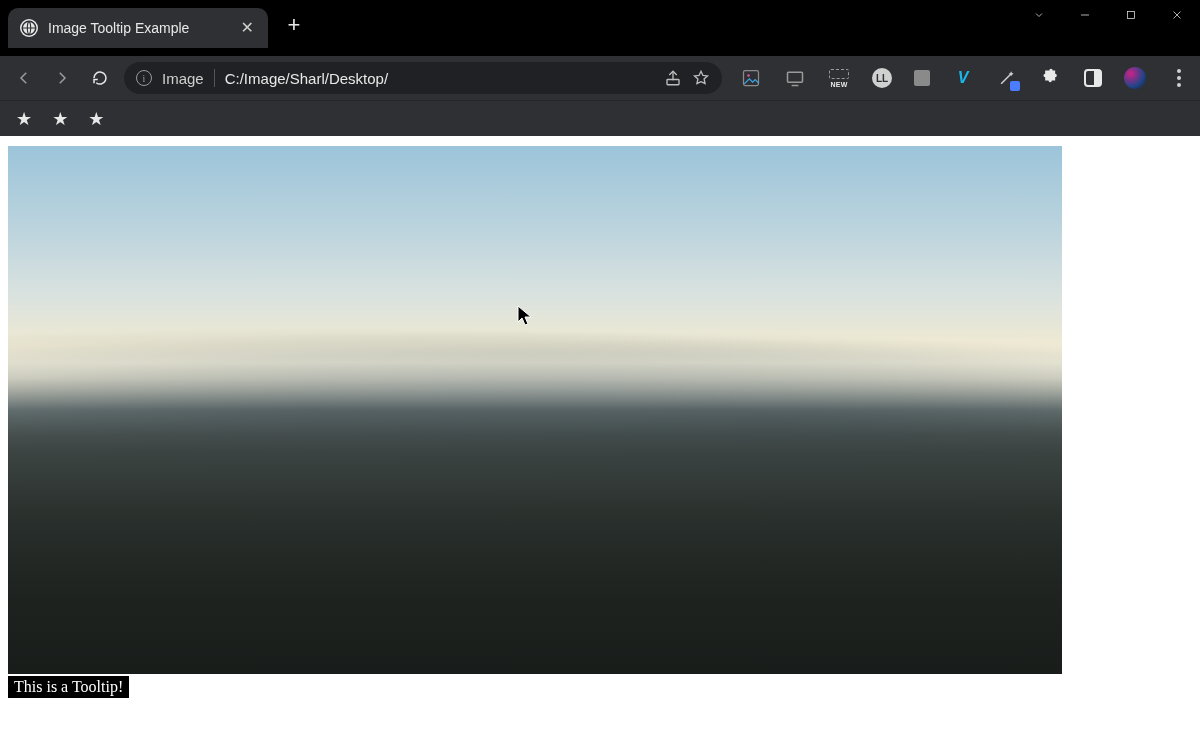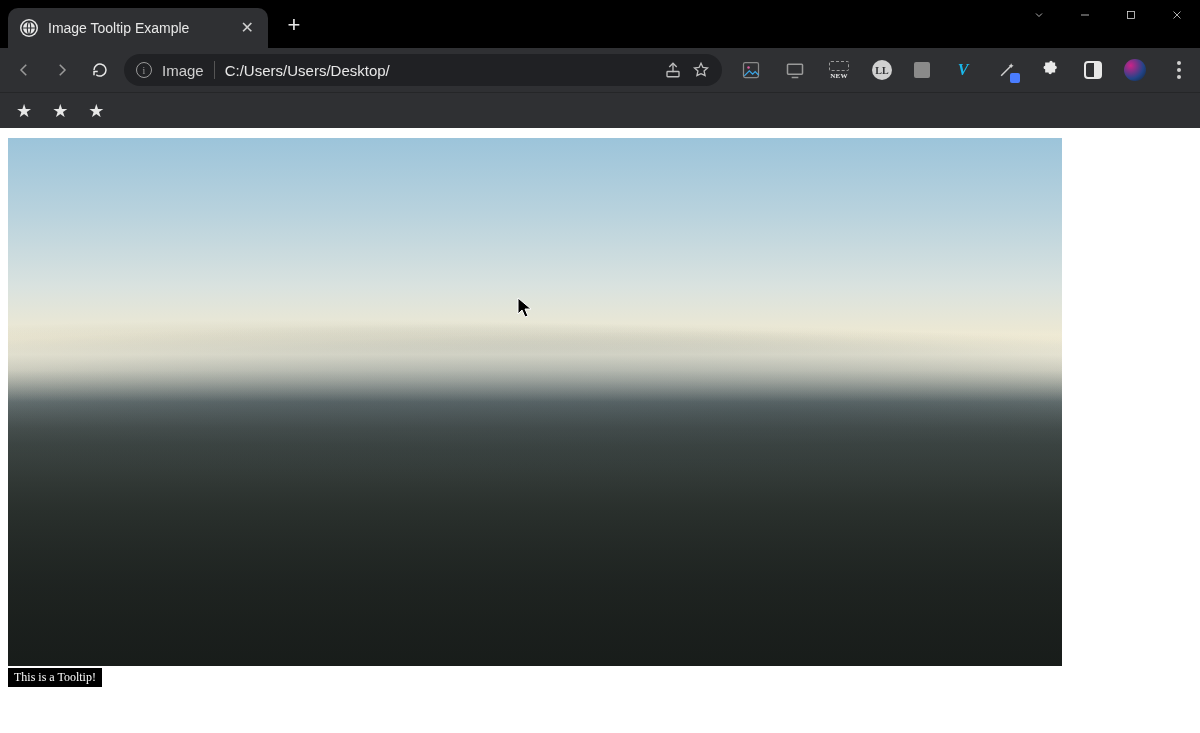--- a/index.html
+++ b/index.html
@@ -2,21 +2,21 @@
 <html><head>
 <meta charset="utf-8">
 <style>
   * { box-sizing: border-box; }
   html,body { margin:0; padding:0; height:100%; font-family: "Segoe UI", Arial, sans-serif; }
   body { background:#ffffff; width:1200px; height:733px; overflow:hidden; position:relative; }
 
   
   .titlebar {
     background:#000000;
-    height:48px;
+    height:56px;
     display:flex;
     align-items:flex-start;
     position:relative;
   }
   .tab {
     margin-top:8px;
     margin-left:8px;
     height:40px;
     display:flex;
     align-items:center;
@@ -105,21 +105,20 @@
   .omnibox .scheme { color:#cfcfcf; }
   .omnibox .sep { width:1px; height:18px; background:#555; }
   .omnibox .url { color:#e8e8e8; }
   .omnibox .spacer { flex:1; }
   .ob-ic { width:18px;height:18px; color:#bdbdbd; display:flex;align-items:center;justify-content:center; }
   .ob-ic svg { width:18px;height:18px; stroke:currentColor; fill:none; stroke-width:1.8; }
 
   .ext-icons {
     display:flex; align-items:center; gap:22px; margin-left:8px;
     color:#d0d0d0;
-    font-family:Liberation Serif, serif;
   }
   .ext {
     width:22px;height:22px;
     display:flex;align-items:center;justify-content:center;
     font-size:13px; font-weight:600;
     border-radius:4px;
   }
   .ext svg { width:20px;height:20px; }
   .ext.img-sq { }
   .ext.cast { color:#9a9a9a; }
@@ -220,21 +219,21 @@
     pointer-events:none;
   }
   .cursor svg { width:16px;height:22px; }
 
   .tooltip {
     margin-top:2px;
     display:inline-block;
     background:#000000;
     color:#ffffff;
     font-family:"Times New Roman", serif;
-    font-size:12px;
+    font-size:16px;
     padding:2px 6px;
   }
 </style>
 </head>
 <body>
 
 <div class="titlebar">
   <div class="tab">
     <span class="favicon">
       <svg viewBox="0 0 24 24">
@@ -289,21 +288,21 @@
     <svg viewBox="0 0 24 24">
         <path d="M4 12a8 8 0 1 1 3 6.3"></path>
         <path d="M4 19v-5h5"></path>
       </svg>
   </div>
 
   <div class="omnibox">
     <span class="info-icon">i</span>
     <span class="scheme">Image</span>
     <span class="sep"></span>
-    <span class="url">C:/Users/Users/Desktop/</span>
+    <span class="url">C:/Image/Sharl/Desktop/</span>
     <span class="spacer"></span>
     <span class="ob-ic">
       <svg viewBox="0 0 24 24">
           <path d="M12 3v12"></path>
           <path d="M7 8l5-5 5 5"></path>
           <rect x="4" y="14" width="16" height="7" rx="1"></rect>
         </svg>
     </span>
     <span class="ob-ic">
       <svg viewBox="0 0 24 24">

